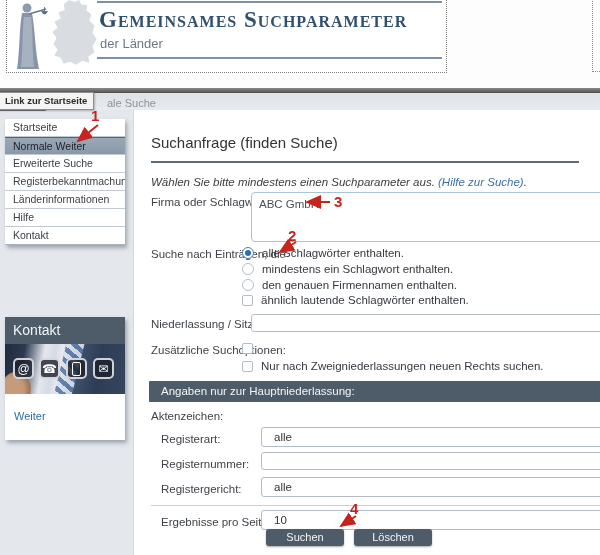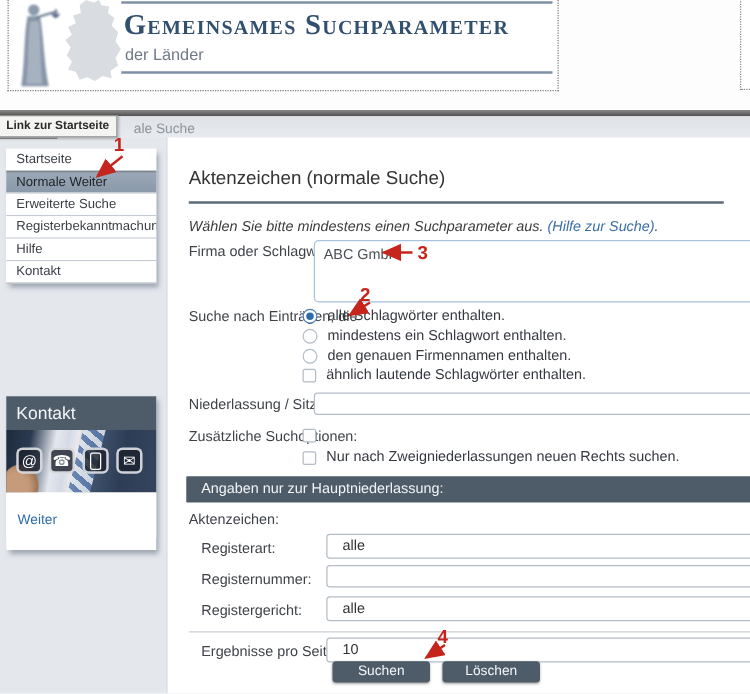--- a/index.html
+++ b/index.html
@@ -140,20 +140,21 @@
   <div id="strip"></div>
   <div id="breadcrumb">ale Suche</div>
   <div id="tooltip">Link zur Startseite</div>
   <div id="tooltip-frag"></div>
 
   <div id="nav-group" class="side-group">
     <div class="side-item">Startseite</div>
     <div class="side-item selected">Normale Weiter</div>
     <div class="side-item">Erweiterte Suche</div>
     <div class="side-item">Registerbekanntmachungen</div>
+    <div class="side-item">Länderinformationen</div>
     <div class="side-item">Hilfe</div>
     <div class="side-item">Kontakt</div>
   </div>
 
 
   <div id="contact-box">
     <div id="contact-head">Kontakt</div>
     <div id="contact-img">
       <div id="tie"></div>
       <div id="hand"></div>
@@ -169,21 +170,21 @@
       <div class="cicon" style="left:88px">
           <span>✉</span>
         </div>
     </div>
     <div id="contact-foot">
       <a id="weiter-link">Weiter</a>
     </div>
   </div>
 
   <div id="main">
-    <div id="heading" class="abs">Aktenzeichen (normale Suche)</div>
+    <div id="heading" class="abs">Suchanfrage (finden Suche)</div>
     <div id="hr1" class="abs"></div>
     <div id="intro" class="abs">
       <span>Wählen Sie bitte mindestens einen Suchparameter aus. </span><a>(Hilfe zur Suche)</a><span>.</span>
     </div>
 
     <div id="firma-label" class="abs flabel">Firma oder Schlagwörter:</div>
     <textarea id="firma-area" style="">ABC GmbH</textarea>
 
     <div id="stype-label" class="abs flabel">Suche nach Einträgen, die</div>
     <div class="opt-row" style="top:137px">

